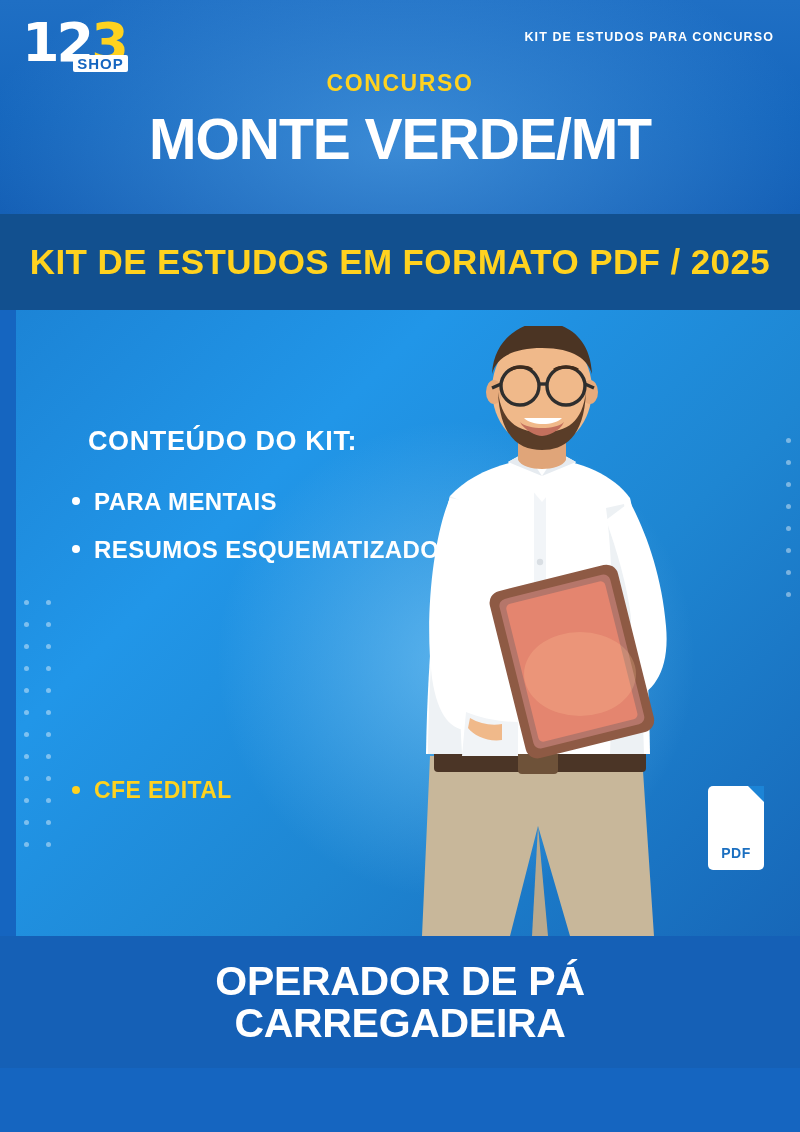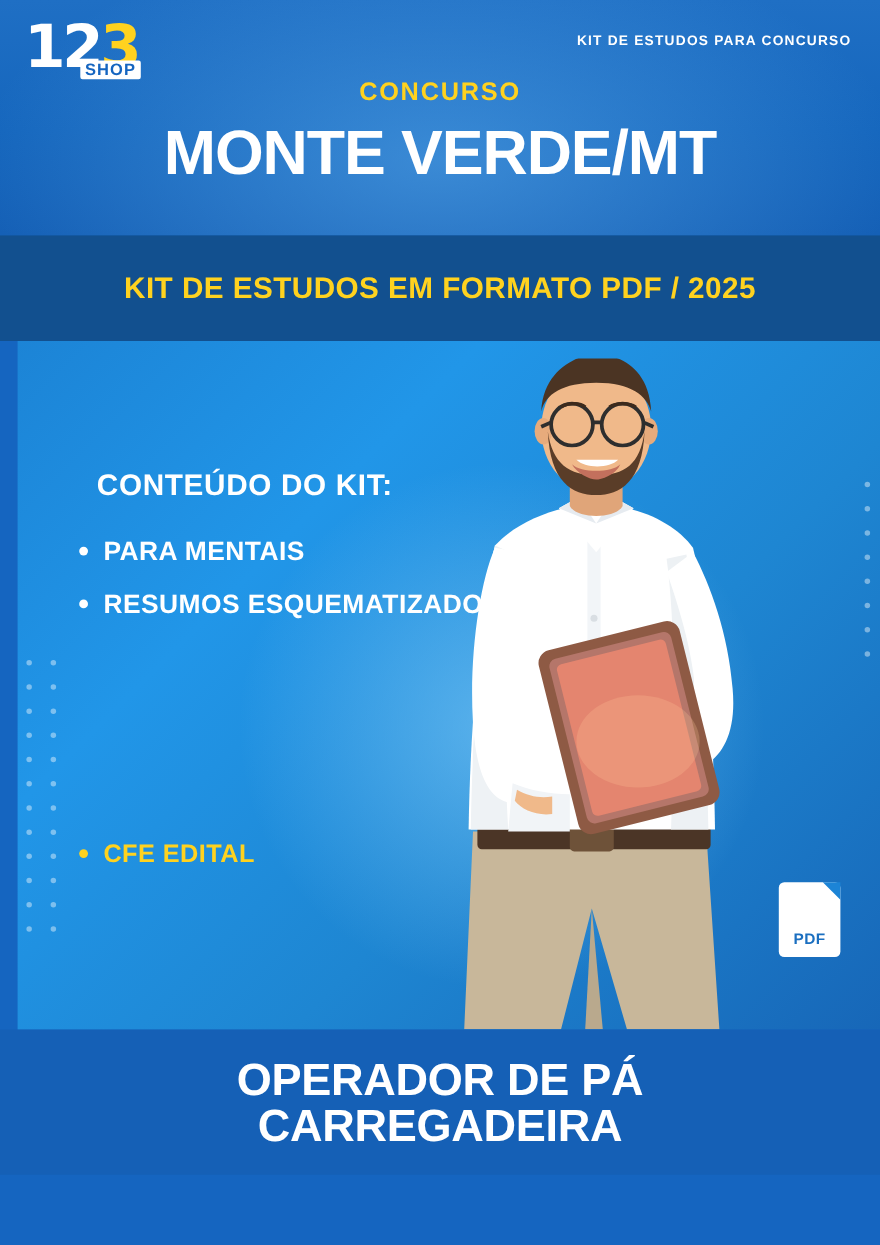--- a/index.html
+++ b/index.html
@@ -83,21 +83,21 @@
   
   .band {
     position:relative;
     height:96px;
     background:#12508f;
     display:flex; align-items:center; justify-content:center;
     z-index:5;
   }
   .band .band-text {
     color:#ffd21f;
-    font-size:27px;
+    font-size:35px;
     font-weight:bold;
     letter-spacing:.4px;
     text-align:center;
   }
 
   
   .body {
     position:relative;
     height:none;
     flex:1;
@@ -144,39 +144,39 @@
     position:relative;
     padding-left:30px;
   }
   .bullets li:before {
     content:"";
     position:absolute; left:8px; top:9px;
     width:8px; height:8px; border-radius:50%;
     background:#ffffff;
   }
   .cfe {
-    position:absolute; left:48px; top:453px;
+    position:absolute; left:48px; top:467px;
     z-index:6;
     color:#ffd21f;
     font-size:23px;
     font-weight:bold;
     letter-spacing:.4px;
     padding-left:30px;
   }
   .cfe:before {
     content:"";
     position:absolute; left:8px; top:9px;
     width:8px; height:8px; border-radius:50%;
     background:#ffd21f;
   }
 
   
   .pdf-badge {
     position:absolute; right:36px; bottom:66px;
-    width:56px; height:68px;
+    width:56px; height:84px;
     background:#ffffff;
     border-radius:5px;
     z-index:8;
   }
   .pdf-badge:after {
     content:"";
     position:absolute; right:0; top:0;
     border-width:0 16px 16px 0;
     border-style:solid;
     border-color:#1c84d6 #1c84d6 transparent transparent;

